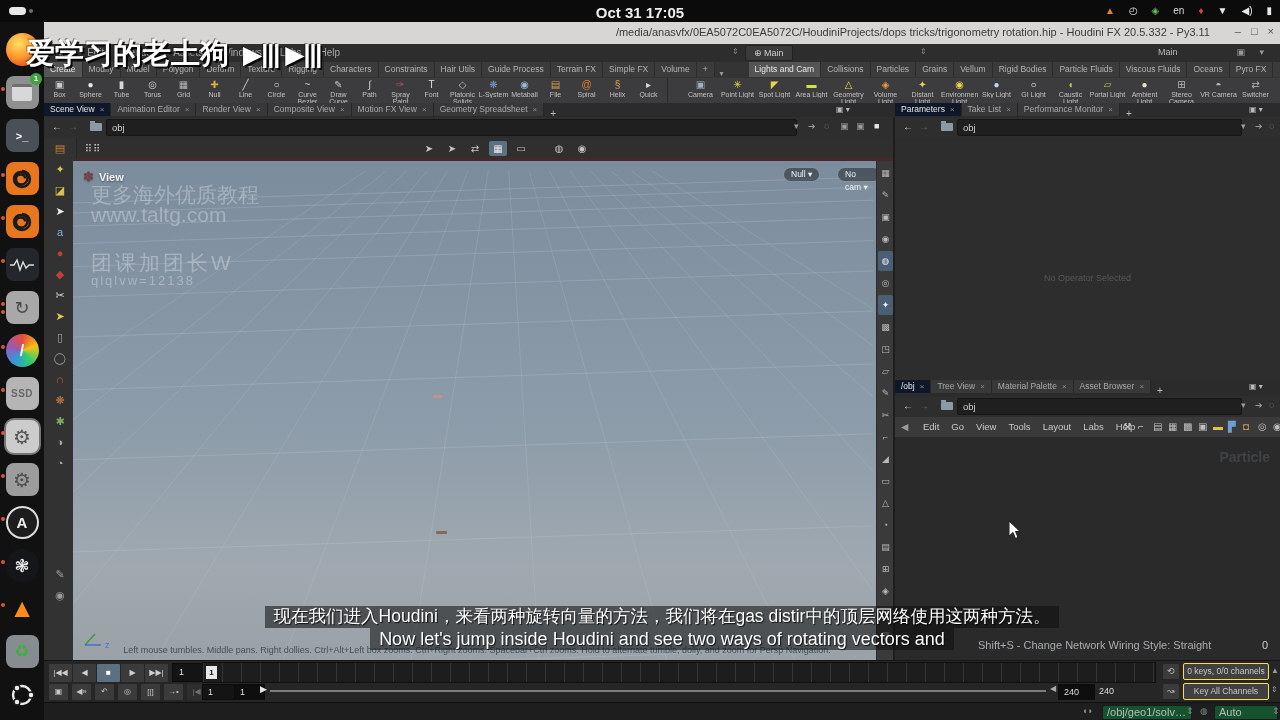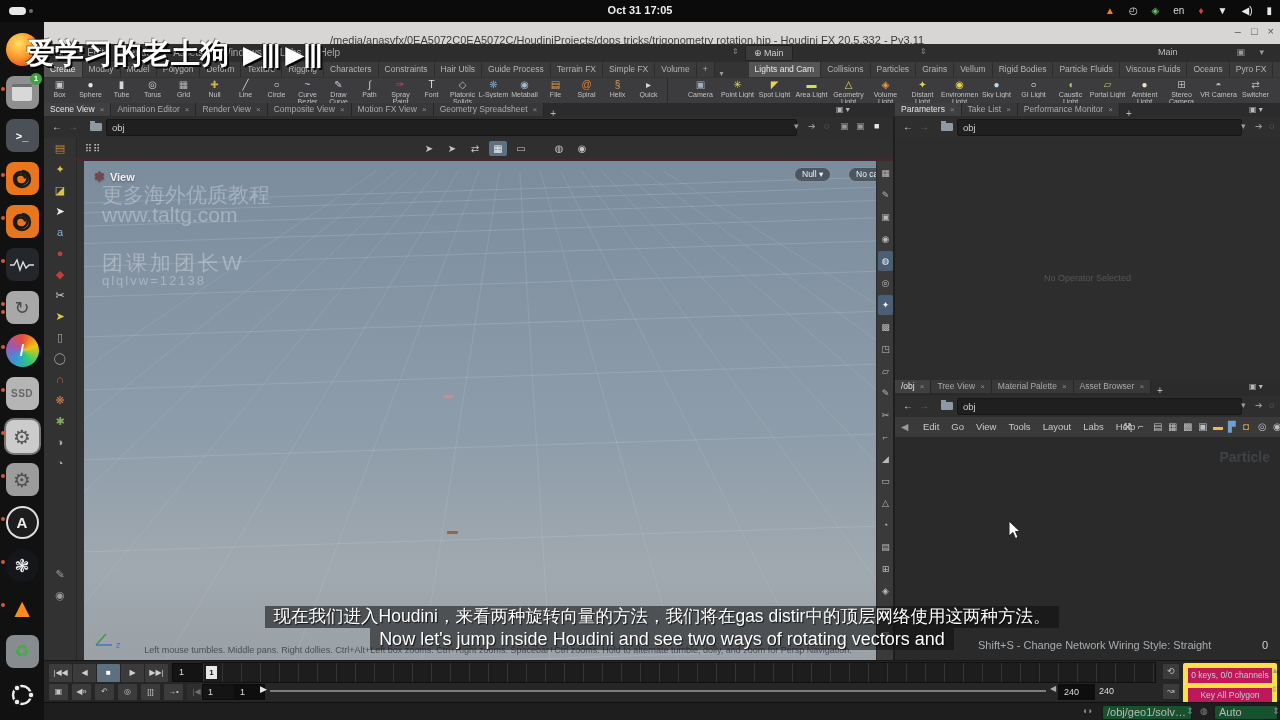--- a/index.html
+++ b/index.html
@@ -2,21 +2,21 @@
 <html><head>
 <meta charset="utf-8">
 <style>
   html,body{margin:0;padding:0;background:#050505;}
   #screen{position:relative;width:1280px;height:720px;background:#000;overflow:hidden;
           font-family:"Liberation Sans","DejaVu Sans",sans-serif;color:#ccc;-webkit-font-smoothing:antialiased;}
   
   #sysbar{position:absolute;left:0;top:0;width:1280px;height:22px;background:#0b0b0b;z-index:40;}
   #sys-pill{position:absolute;left:9px;top:7px;width:17px;height:8px;background:#e8e8e8;border-radius:4px;}
   #sys-dot{position:absolute;left:29px;top:9px;width:4px;height:4px;background:#6d6d6d;border-radius:50%;}
-  #sys-clock{position:absolute;left:0;right:0;top:4px;text-align:center;font-size:11px;color:#eee;font-weight:bold;}
+  #sys-clock{position:absolute;left:0;right:0;top:4px;text-align:center;font-size:15px;color:#eee;font-weight:bold;}
   #sys-tray{position:absolute;right:8px;top:3px;display:flex;gap:14px;align-items:center;height:16px;}
   .tray-ic{font-size:10px;line-height:16px;}
   
   #dock{position:absolute;left:0;top:22px;width:44px;height:698px;background:rgba(18,18,18,.97);z-index:30;
         display:flex;flex-direction:column;align-items:center;padding-top:6px;box-sizing:border-box;}
   .dock-item{position:relative;width:44px;height:43px;display:flex;align-items:center;justify-content:center;flex:0 0 auto;}
   .dk{width:33px;height:33px;border-radius:8px;display:flex;align-items:center;justify-content:center;font-size:16px;}
   .dock-item.focused .dk{box-shadow:0 0 0 2px rgba(200,200,200,.55);background-clip:padding-box;}
   .ddot{position:absolute;left:1px;width:4px;height:4px;border-radius:50%;background:#d4573f;}
   .dbadge{position:absolute;right:2px;top:2px;width:12px;height:12px;border-radius:50%;background:#3fa33f;
@@ -32,21 +32,21 @@
   .dk-gear{background:#cccccc;color:#555;font-size:20px;}
   .dk-gear2{background:#9c9c9c;color:#4e4e4e;font-size:20px;}
   .dk-appa{background:#1d1d1d;color:#eee;border:2px solid #ddd;border-radius:50%;width:29px;height:29px;font-weight:bold;font-size:15px;}
   .dk-obs{background:#14161a;border-radius:50%;color:#eee;font-size:18px;}
   .dk-vlc{background:transparent;color:#ff8c1a;font-size:26px;}
   .dk-trash{background:#878c90;color:#3fae3f;font-size:17px;}
   .dk-ubuntu{background:transparent;}
   
   #hwin{position:absolute;left:44px;top:22px;width:1236px;height:698px;background:#333;}
   #titlebar{position:absolute;left:0;top:0;width:100%;height:22px;background:#d7d6d4;color:#3a3a3a;font-size:11px;}
-  #titlebar .ttl{position:absolute;left:0;right:70px;top:4px;text-align:center;white-space:nowrap;overflow:hidden;margin-top:8px;}
+  #titlebar .ttl{position:absolute;left:0;right:70px;top:4px;text-align:right;white-space:nowrap;overflow:hidden;}
   #win-btns{position:absolute;right:6px;top:3px;display:flex;gap:10px;color:#555;font-size:11px;}
   #menubar{position:absolute;left:0;top:22px;width:100%;height:18px;background:#2d2d2d;font-size:10px;color:#a9a9a9;}
   #menubar .mitem{display:inline-block;padding:3px 9px;}
   .desk-sel{position:absolute;left:701px;top:1px;height:14px;background:#3a3a3a;border:1px solid #222;border-radius:2px;
             color:#ccc;padding:0 8px;font-size:9px;line-height:14px;}
   .spin{position:absolute;top:3px;color:#8a8a8a;font-size:8px;}
   #desk-right{position:absolute;left:1114px;top:3px;font-size:9px;color:#bbb;}
   #menubar-right-ic{position:absolute;right:10px;top:3px;color:#9a9a9a;font-size:9px;letter-spacing:6px;}
   
   #shelftabs{position:absolute;left:0;top:40px;width:100%;height:16px;background:#343434;border-bottom:1px solid #2a2a2a;
@@ -59,41 +59,41 @@
   #shelftools{position:absolute;left:0;top:56px;width:100%;height:25px;background:#3c3c3e;border-bottom:1px solid #262626;
               display:flex;overflow:hidden;}
   .stool{width:31px;flex:0 0 auto;text-align:center;padding-top:1px;}
   .stool .ic{display:block;height:12px;font-size:10px;line-height:12px;}
   .stool .lb{display:block;font-size:7px;line-height:1.05;color:#c2c2c2;white-space:normal;overflow:hidden;max-height:14px;}
   .stool.wide{width:37px;}
   
   #panetabs{position:absolute;left:0;top:81px;width:100%;height:14px;background:#2b2b2b;border-bottom:1px solid #202020;white-space:nowrap;}
   .ptab{display:inline-block;height:13px;line-height:13px;padding:0 6px;font-size:8.5px;color:#aaa;background:#383838;
         border-right:1px solid #262626;vertical-align:top;}
-  .ptab.active{background:#404040;color:#e4e4e4;}
+  .ptab.active{background:#0f172a;color:#e4e4e4;}
   .ptab .x{color:#8a8a8a;margin-left:5px;font-size:8px;}
   .ptab-add{display:inline-block;padding:0 6px;color:#bbb;font-size:10px;line-height:13px;}
   .pane-menu-ic{position:absolute;top:2px;color:#b9b9b9;font-size:8px;}
   
   .pathbar{position:absolute;height:21px;background:#2e2e2e;border-bottom:1px solid #222;}
   .pb-arrow{position:absolute;top:4px;font-size:10px;color:#ddd;}
   .pb-arrow.dim{color:#666;}
   .mini-folder{position:absolute;top:6px;width:12px;height:8px;background:#8d99a4;border-radius:1px;}
   .mini-folder:before{content:"";position:absolute;left:0;top:-2px;width:5px;height:2px;background:#8d99a4;}
   .pb-field{position:absolute;top:2px;height:15px;background:#1f1f1f;border:1px solid #161616;border-radius:2px;
             color:#cfcfcf;font-size:9.5px;line-height:15px;padding-left:5px;}
   .pb-ic{position:absolute;top:4px;font-size:9px;color:#9a9a9a;}
   
   #lefttools{position:absolute;left:0;top:116px;width:32px;height:522px;background:#323232;border-right:1px solid #272727;}
   .ltool{display:block;text-align:center;height:21px;line-height:21px;font-size:11px;}
   #vp-toolbar2{position:absolute;left:32px;top:116px;width:817px;height:20px;background:#2f2f2f;border-bottom:1px solid #202020;}
   .vtb-ic{position:absolute;top:3px;width:18px;height:15px;text-align:center;font-size:10px;color:#c6c6c6;line-height:15px;border-radius:2px;}
   .vtb-ic.hl{background:#5d7181;color:#f0f0f0;}
-  #viewport{position:absolute;left:40px;top:139px;width:808px;height:499px;overflow:hidden;
-            background:linear-gradient(#7b8c9d,#8e9daa 55%,#a0a9b0 82%,#9aa1a7);padding-left:20px;}
+  #viewport{position:absolute;left:29px;top:139px;width:808px;height:499px;overflow:hidden;
+            background:linear-gradient(#7b8c9d,#8e9daa 55%,#a0a9b0 82%,#9aa1a7);}
   #vp-maroon{position:absolute;left:32px;top:136px;width:817px;height:3px;background:#46282a;}
   #grid-svg{position:absolute;left:0;top:0;}
   .vp-pill{position:absolute;top:6px;height:13px;border-radius:8px;background:rgba(35,42,48,.55);border:1px solid rgba(230,235,240,.4);
            color:#eef2f5;font-size:8.5px;line-height:13px;padding:0 7px;}
   #vp-viewlabel{position:absolute;left:10px;top:8px;color:#f2f2f2;font-weight:bold;font-size:11px;text-shadow:0 1px 2px rgba(0,0,0,.4);}
   #vp-viewlabel .fl{color:#7a4040;font-size:13px;margin-right:5px;}
   .vp-wm{position:absolute;color:rgba(255,255,255,.30);white-space:nowrap;}
   #vp-help{position:absolute;left:0;right:0;top:484px;text-align:center;font-size:9px;color:#46505a;}
   #vp-axis{position:absolute;left:8px;top:466px;}
   .scene-mark{position:absolute;border-radius:1px;}
@@ -116,21 +116,21 @@
         font-size:8px;text-align:center;line-height:18px;border-radius:2px;}
   .tbtn.active{background:#5d7080;color:#fff;}
   #frame-field{position:absolute;left:128px;top:2px;width:44px;height:17px;background:#141414;border:1px solid #0c0c0c;
                color:#ddd;font-size:9px;line-height:17px;padding-left:6px;}
   #timeline{position:absolute;left:158px;top:1px;width:952px;height:19px;background:#1d1d1d;border:1px solid #101010;
             background-image:repeating-linear-gradient(90deg,rgba(255,255,255,.10) 0 1px,transparent 1px 19px);}
   #tl-marker{position:absolute;left:3px;top:3px;width:11px;height:13px;background:#e8e8e8;color:#111;
              font-size:8px;font-weight:bold;text-align:center;line-height:13px;}
   .key-ic{position:absolute;left:1118px;width:16px;height:15px;background:#3b3b3b;border:1px solid #262626;border-radius:2px;
           color:#bbb;font-size:9px;text-align:center;line-height:15px;}
-  .key-btn{position:absolute;left:1139px;width:84px;height:15px;background:#be185d;border:5px solid #fde047;border-radius:2px;
+  .key-btn{position:absolute;left:1139px;width:84px;height:15px;background:#404040;border:1px solid #fde047;border-radius:2px;
            color:#c9c9c9;font-size:8.5px;text-align:center;line-height:15px;}
   .key-caret{position:absolute;left:1227px;color:#9a9a9a;font-size:8px;}
   #pb-row2-icons{position:absolute;left:4px;top:22px;display:flex;gap:2px;}
   .r2-ic{width:19px;height:16px;background:#3b3b3b;border:1px solid #262626;border-radius:2px;color:#c6c6c6;
          font-size:8px;text-align:center;line-height:16px;}
   .r2-ic.dim{background:#2e2e2e;color:#6e6e6e;}
   .r2-field{position:absolute;top:23px;height:14px;background:#141414;border:1px solid #0c0c0c;color:#ddd;
             font-size:9px;line-height:14px;padding-left:5px;}
   #range-slider{position:absolute;left:226px;top:29px;width:776px;height:2px;background:#7d7d7d;}
   #range-head{position:absolute;left:216px;top:23px;color:#e8e8e8;font-size:9px;}
@@ -580,21 +580,21 @@
     <div id="playbar">
       <span id="transport"><span class="tbtn" style="left: 4px;">|◀◀</span><span class="tbtn" style="left: 28px;">◀</span><span class="tbtn active" style="left: 52px;">■</span><span class="tbtn" style="left: 76px;">▶</span><span class="tbtn" style="left: 100px;">▶▶|</span><span class="tbtn" style="left: 176px; width: 13px; background: rgb(51, 51, 51);">◀|</span><span class="tbtn" style="left: 191px; width: 13px; background: rgb(51, 51, 51);">|▶</span></span>
       <div id="frame-field">1</div>
       <div id="timeline">
         <div id="tl-marker">1</div>
       </div>
       <span class="key-ic" style="top:2px">⟲</span>
       <div class="key-btn" style="top:2px">0 keys, 0/0 channels</div>
       <span class="key-caret" style="top:5px">▲</span>
       <span class="key-ic" style="top:22px">↝</span>
-      <div class="key-btn" style="top:22px">Key All Polygon</div>
+      <div class="key-btn" style="top:22px">Key All Channels</div>
       <span class="key-caret" style="top:24px">⇕</span>
       <div id="pb-row2-icons">
           <span class="r2-ic">▣</span>
           <span class="r2-ic">◀»</span>
           <span class="r2-ic">↶</span>
           <span class="r2-ic">◎</span>
           <span class="r2-ic">[|]</span>
           <span class="r2-ic">→•</span>
           <span class="r2-ic dim">|◀</span>
           <span class="r2-ic dim">◀|</span>

